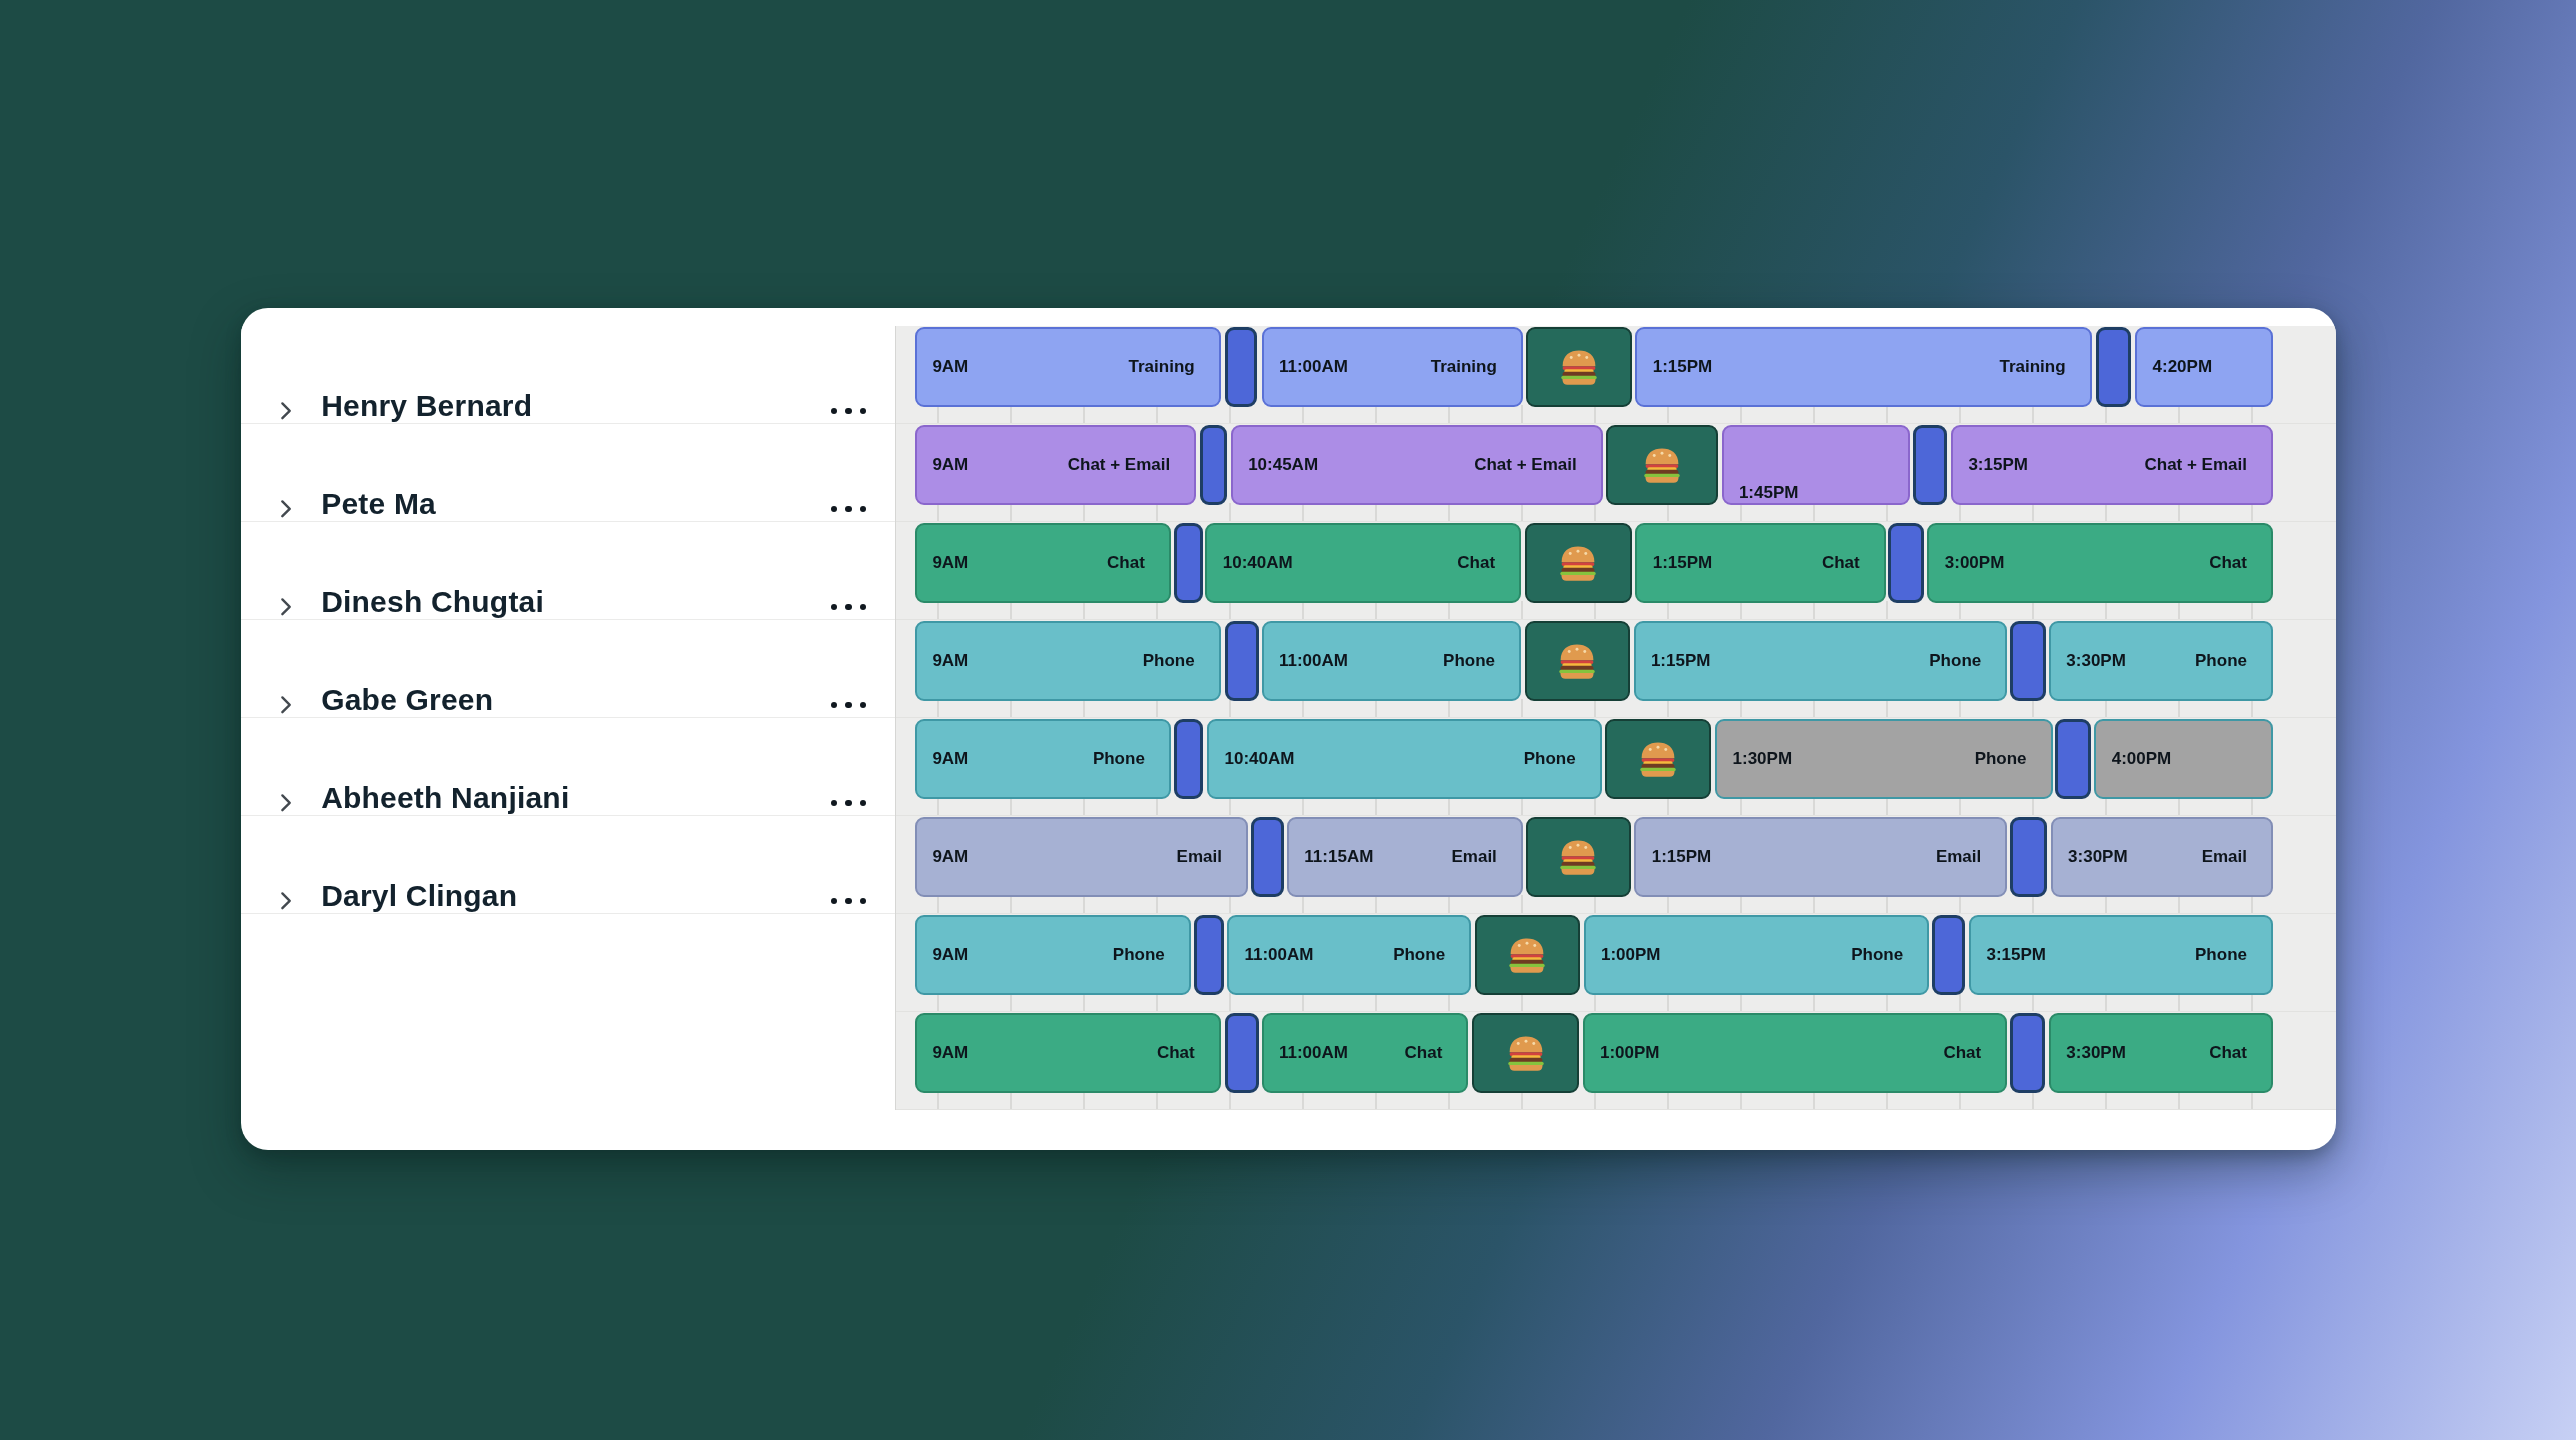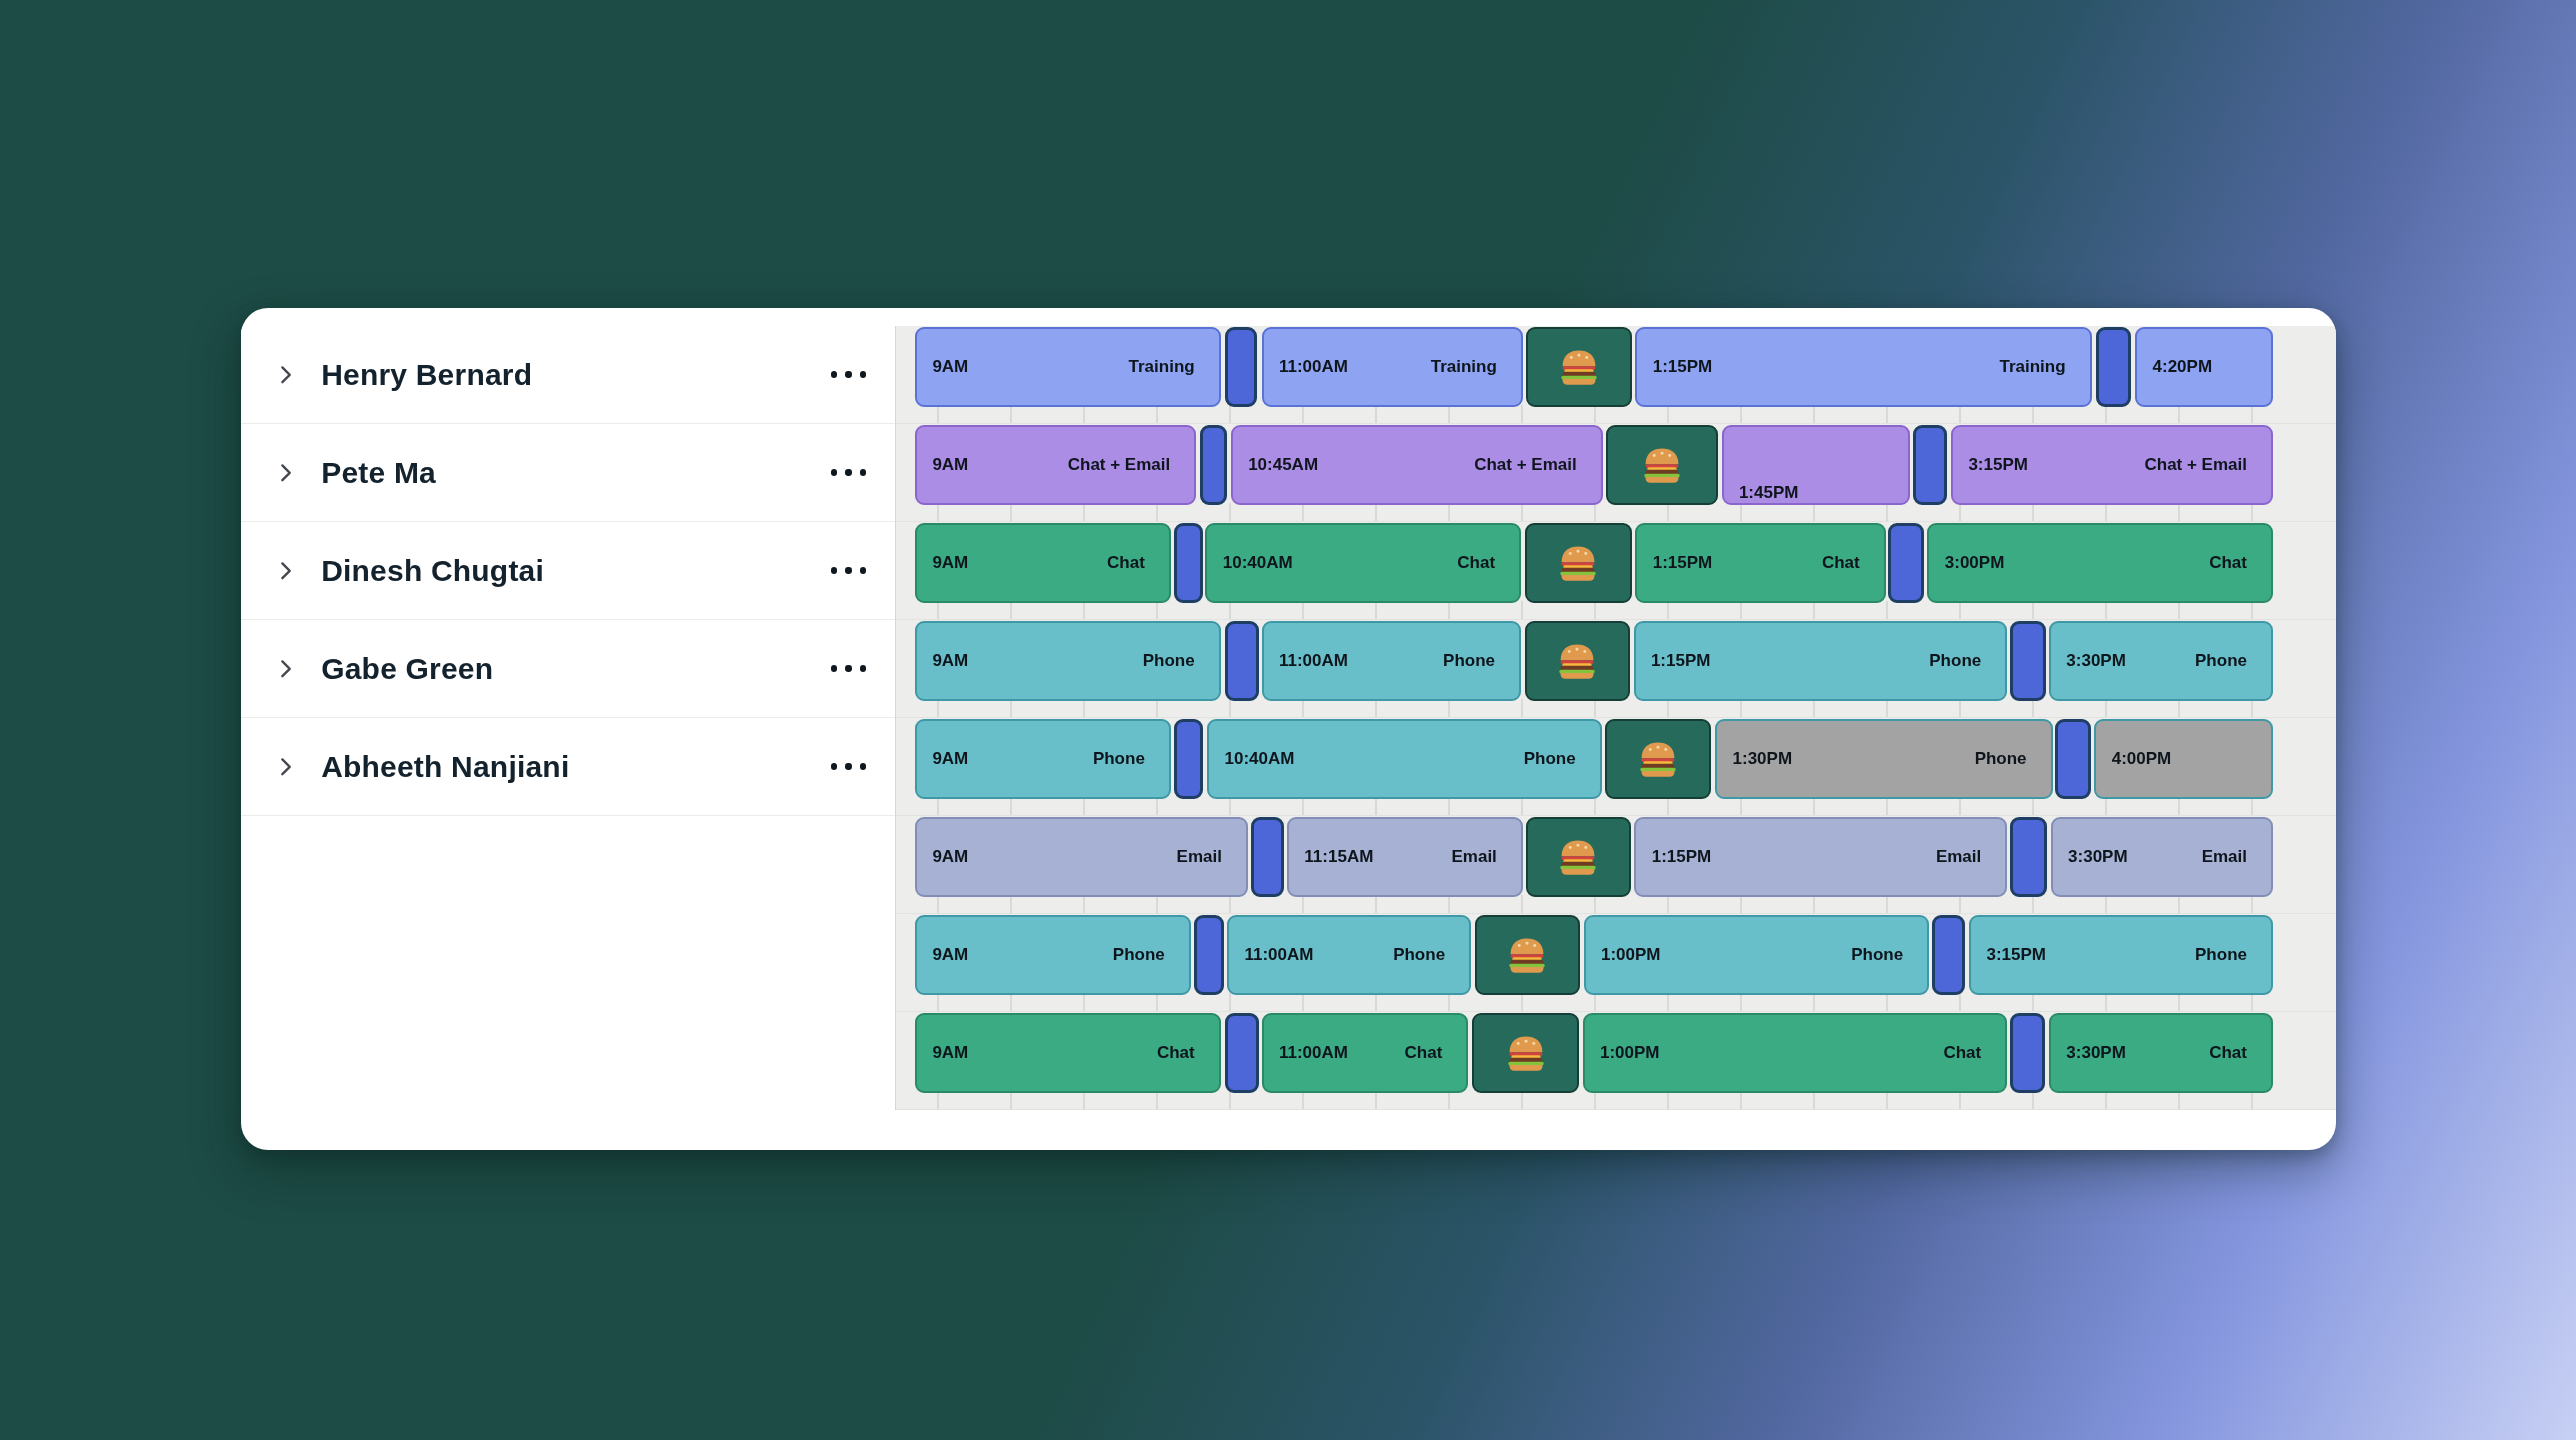--- a/index.html
+++ b/index.html
@@ -8,21 +8,21 @@
     font-family:"Liberation Sans",sans-serif;
   }
   .page{position:absolute;inset:0;}
   .card{
     position:absolute;left:241px;top:308px;width:2095px;height:842px;
     background:#ffffff;border-radius:27px;overflow:hidden;
     box-shadow:0 20px 50px rgba(8,28,26,.38),0 5.4px 14.5px rgba(8,28,26,.25);
   }
   
   .names-col{position:absolute;left:0;top:18px;width:654px;}
-  .name-row{height:98px;display:flex;align-items:center;border-bottom:1.8px solid #ebebea;box-sizing:border-box;background:#ffffff;}
+  .name-row{height:98px;display:flex;align-items:flex-end;border-bottom:1.8px solid #ebebea;box-sizing:border-box;background:#ffffff;}
   .chev{margin-left:33px;display:flex;align-items:center;cursor:pointer;}
   .agent-name{margin-left:23.6px;font-size:30px;font-weight:600;color:#13222d;letter-spacing:0.2px;}
   .dots{margin-left:auto;margin-right:29px;display:flex;gap:8.2px;cursor:pointer;padding:9px 0;}
   .dots i{width:6.3px;height:6.3px;border-radius:50%;background:#10181f;display:block;}
   
   .tl-col{
     position:absolute;left:654px;top:18px;width:1441px;height:784px;
     background:#ededec;border-left:1.8px solid #d6d6d4;box-sizing:border-box;
   }
   .tl-row{position:relative;height:98px;border-bottom:1.8px solid #e2e2e0;box-sizing:border-box;}
@@ -109,20 +109,33 @@
               <path d="M8.5 4.5 16 12l-7.5 7.5" stroke="#43494f" stroke-width="2.4" stroke-linecap="round" stroke-linejoin="round"></path>
             </svg>
           </div>
           <div class="agent-name">Abheeth Nanjiani</div>
           <div class="dots">
             <i></i>
             <i></i>
             <i></i>
           </div>
         </div>
+        <div class="name-row">
+          <div class="chev">
+            <svg width="23.6" height="23.6" viewBox="0 0 24 24" fill="none">
+              <path d="M8.5 4.5 16 12l-7.5 7.5" stroke="#43494f" stroke-width="2.4" stroke-linecap="round" stroke-linejoin="round"></path>
+            </svg>
+          </div>
+          <div class="agent-name">Daryl Clingan</div>
+          <div class="dots">
+            <i></i>
+            <i></i>
+            <i></i>
+          </div>
+        </div>
       </div>
     <div class="tl-col">
         <div class="tl-row">
           <div class="ticks"></div>
           <div class="tl-track">
             <div class="seg shift" style="left: 0%; width: 22.51%; background: rgb(142, 164, 242); border-color: rgb(90, 113, 214);">
               <span class="t">9AM</span>
               <span class="a">Training</span>
             </div>
             <div class="seg break" style="left: 22.85%; width: 2.34%; background: rgb(77, 103, 216); border-color: rgb(30, 62, 100);"></div>

